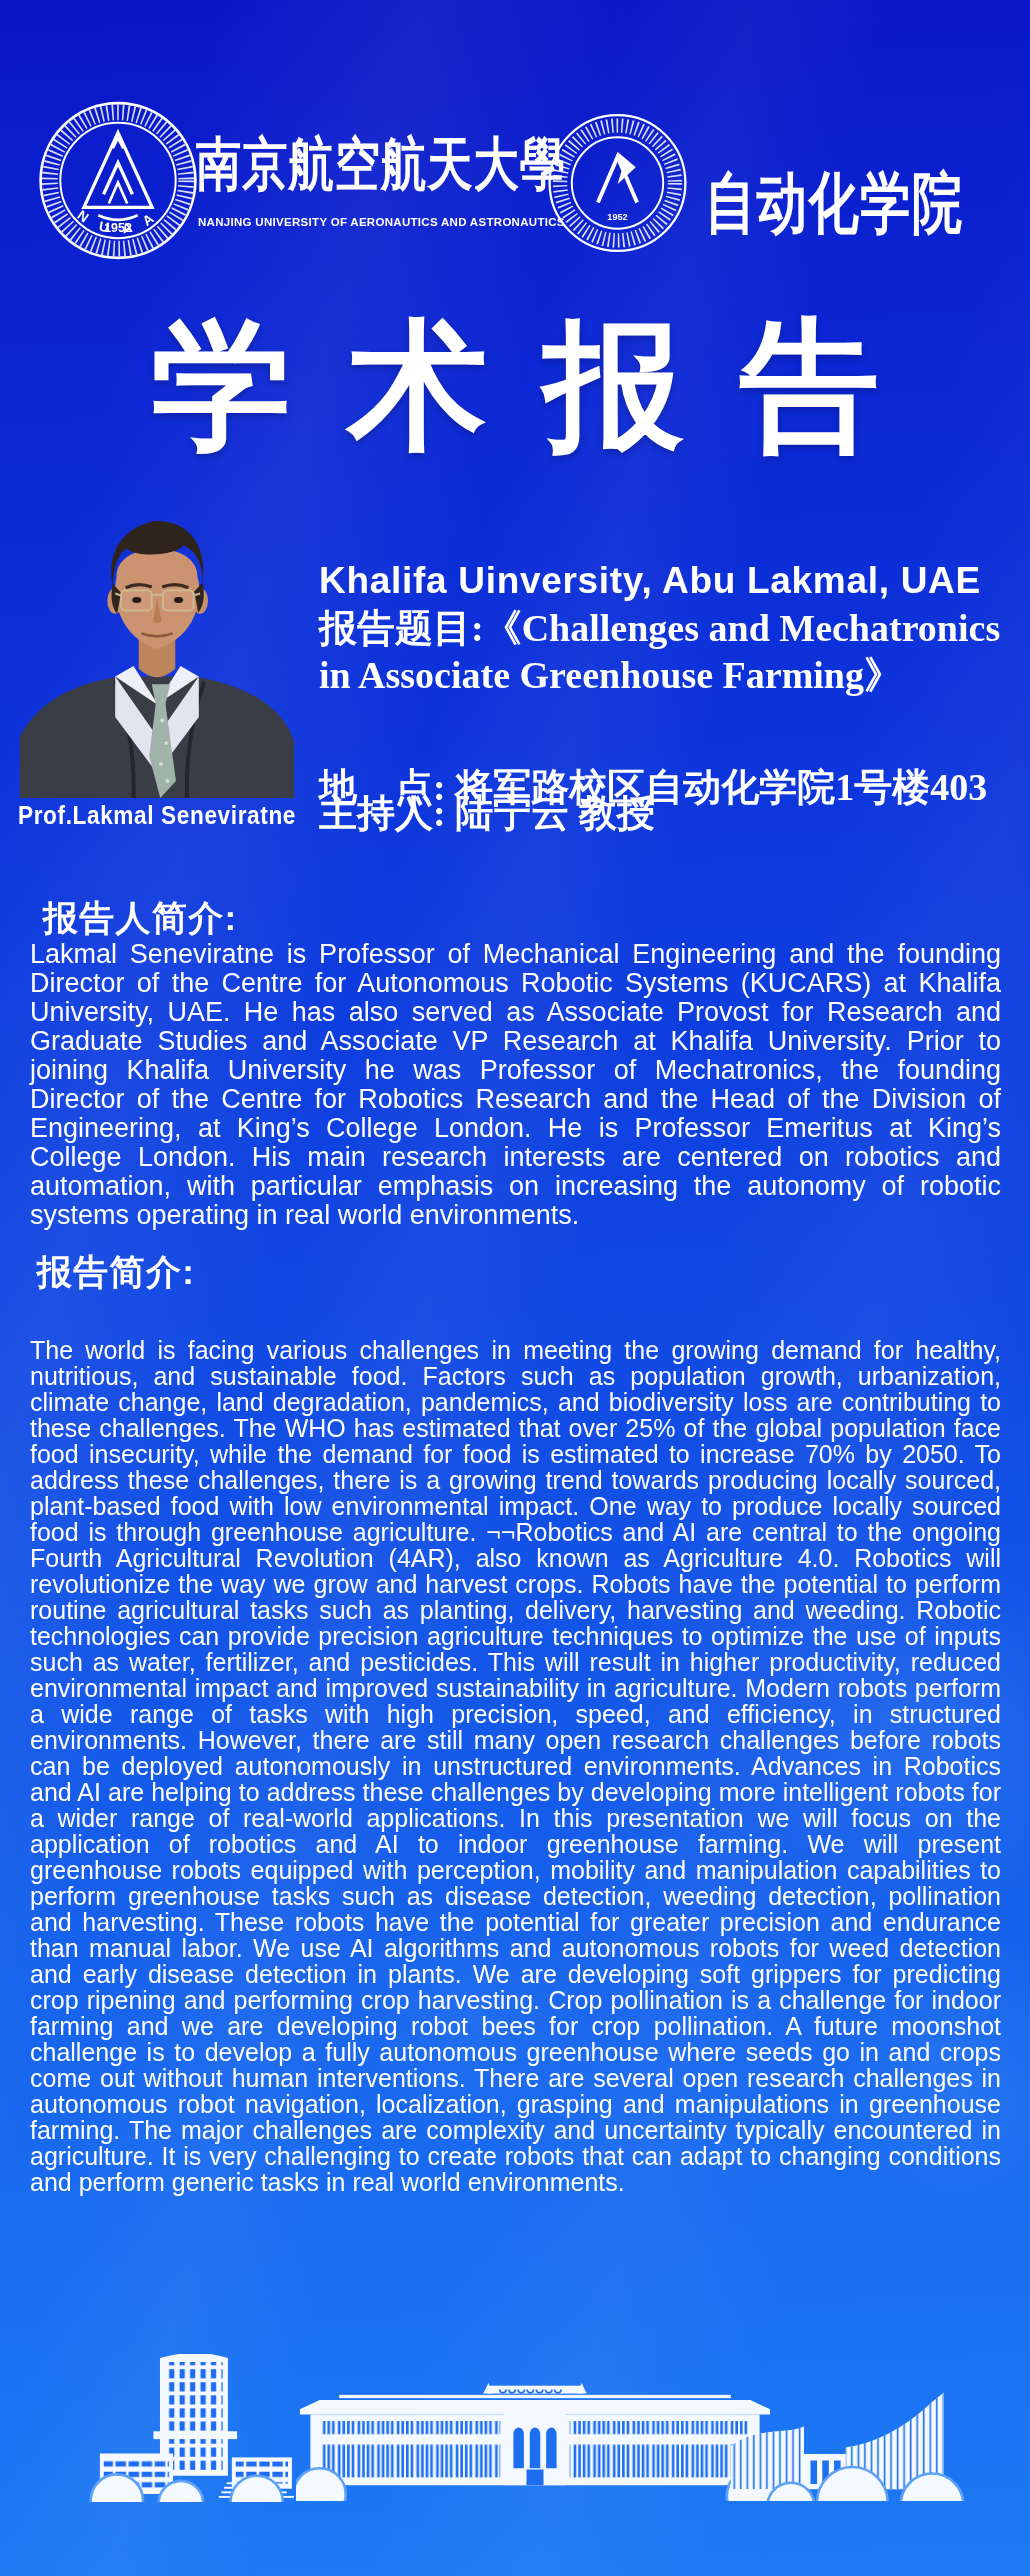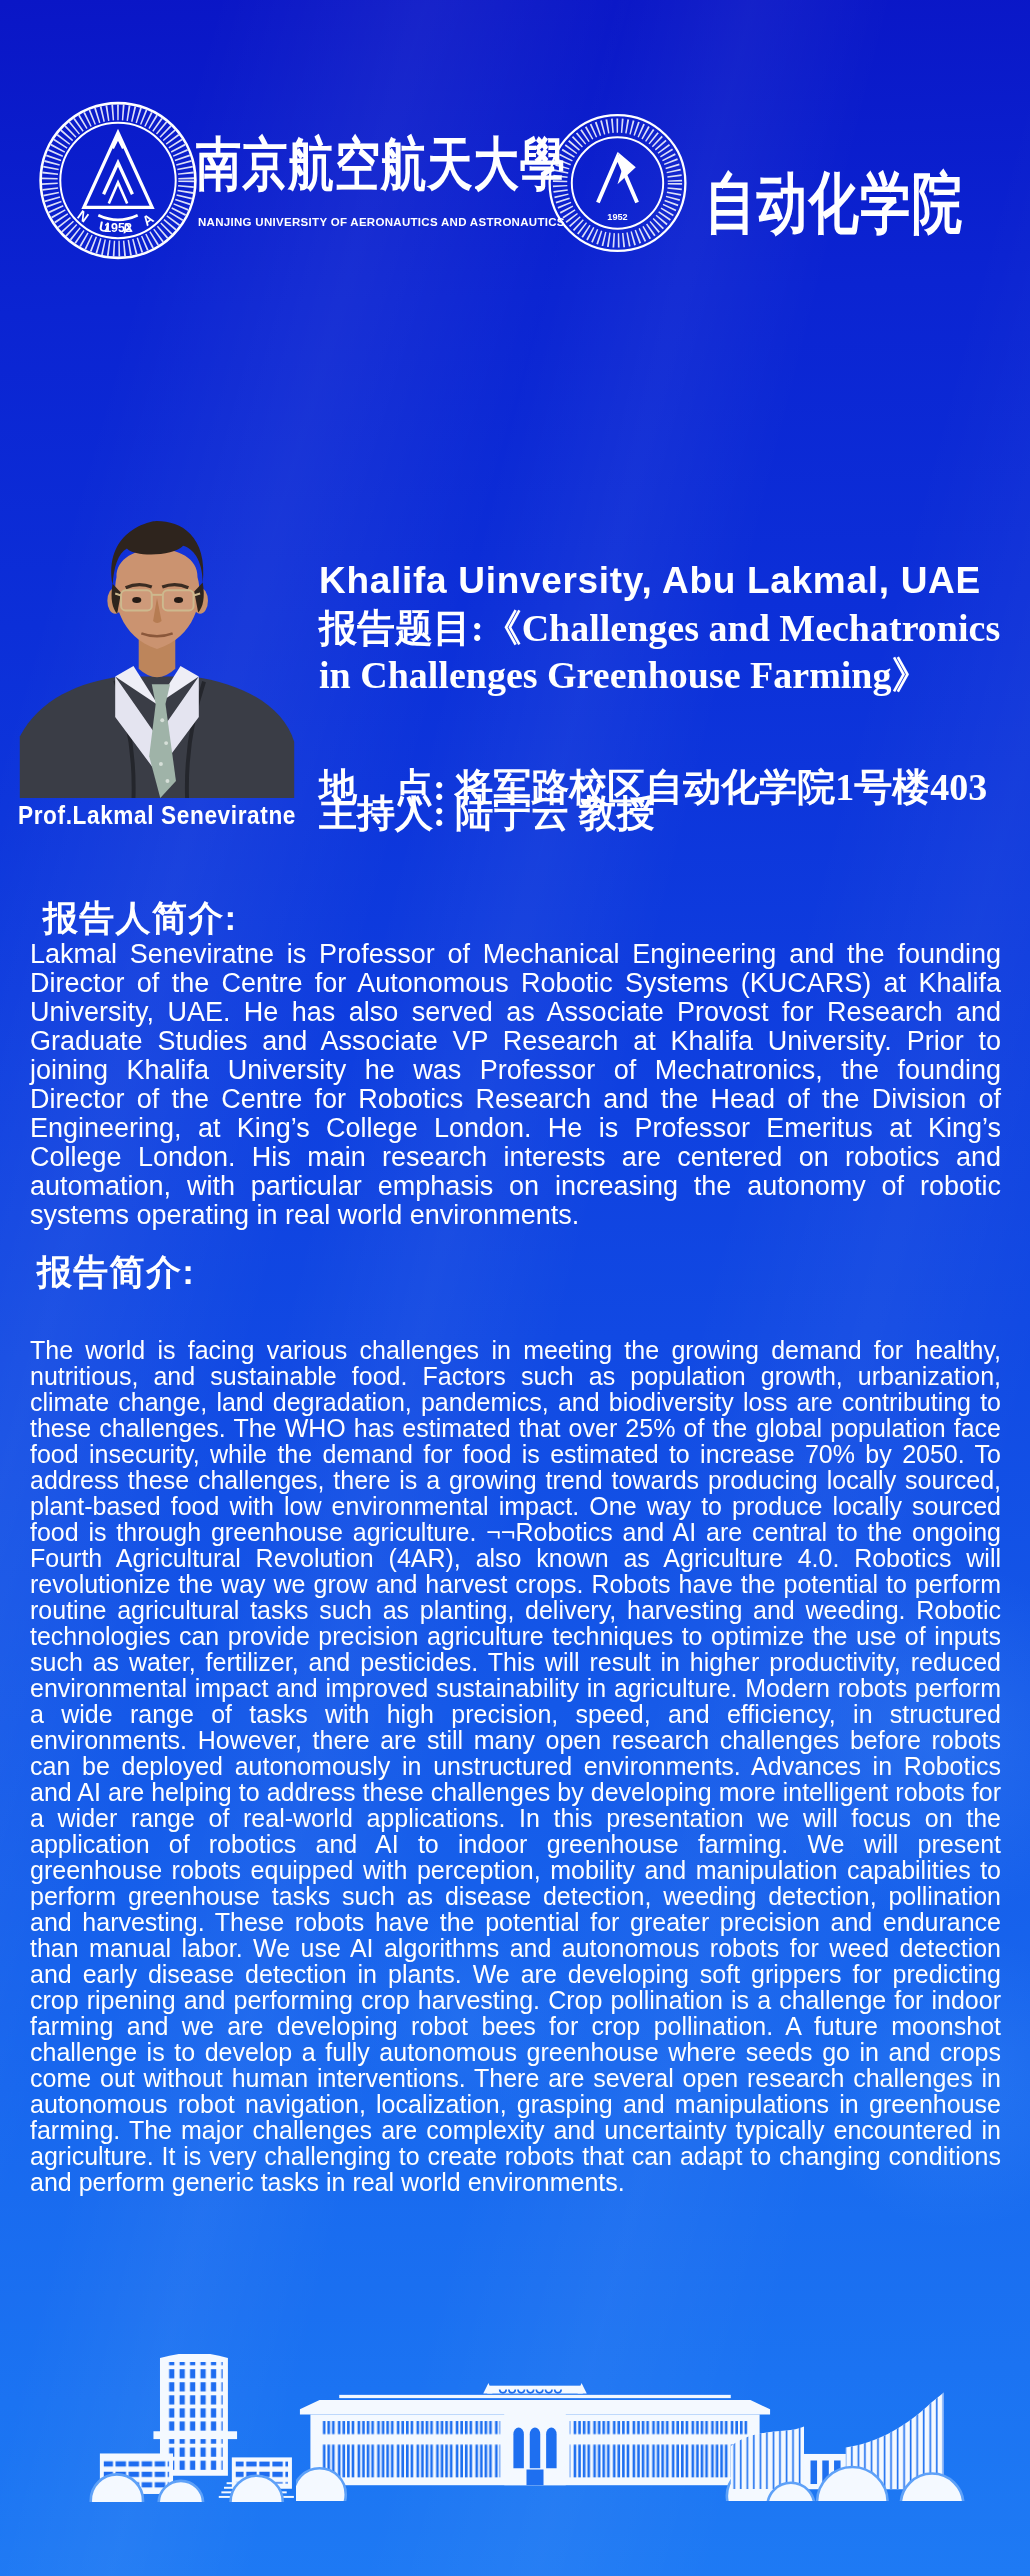--- a/index.html
+++ b/index.html
@@ -92,20 +92,21 @@
     <circle cx="108" cy="122" r="104" fill="none" stroke="#fff" stroke-width="3.5"></circle>
     <circle cx="108" cy="122" r="88" fill="none" stroke="#fff" stroke-width="22" stroke-dasharray="2.5 5" opacity=".85"></circle>
     <circle cx="108" cy="122" r="70" fill="none" stroke="#fff" stroke-width="3"></circle>
     <path d="M78,152 L108,82 L138,152" fill="none" stroke="#fff" stroke-width="6"></path>
     <polygon points="108,74 136,98 108,124 116,98" fill="#fff"></polygon>
     <text x="108" y="178" text-anchor="middle" fill="#fff" font-size="14" font-weight="bold" font-family="Liberation Sans, sans-serif">1952</text>
   </svg>
 
   <div class="college-zh">自动化学院</div>
 
+  <h1 class="main-title" style="margin:0">学术报告</h1>
 
   <svg class="portrait" viewBox="0 0 428 424">
     <path d="M4,424 L4,330 C34,272 96,246 160,238 L268,238 C352,250 408,286 424,338 L424,424 Z" fill="#3a3d46"></path>
     <path d="M150,244 C170,300 180,360 178,424" stroke="#24262c" stroke-width="6" fill="none"></path>
     <path d="M286,246 C268,300 258,360 260,424" stroke="#24262c" stroke-width="6" fill="none"></path>
     <path d="M150,238 L214,330 L278,238 L278,300 L214,386 L150,300 Z" fill="#e4e4f0"></path>
     <path d="M150,238 L178,222 L216,282 Z" fill="#eeeef6"></path>
     <path d="M278,238 L250,222 L212,282 Z" fill="#eeeef6"></path>
     <polygon points="206,250 234,250 227,280 212,280" fill="#9fb3a8"></polygon>
     <polygon points="212,280 227,280 243,398 219,424 202,360" fill="#9fb3a8"></polygon>
@@ -128,21 +129,21 @@
     <path d="M159,114 L150,111 M270,114 L280,111" stroke="#cdb98e" stroke-width="3"></path>
     <ellipse cx="183" cy="121" rx="7" ry="4.5" fill="#241a14"></ellipse>
     <ellipse cx="247" cy="121" rx="7" ry="4.5" fill="#241a14"></ellipse>
     <path d="M214,118 L208,153 Q214,159 221,153 Z" fill="#b67c52"></path>
     <path d="M190,172 Q214,181 238,172" stroke="#8a573a" stroke-width="4" fill="none"></path>
   </svg>
   <div class="portrait-caption">Prof.Lakmal Seneviratne</div>
 
   <div class="detail d-khalifa">Khalifa Uinversity, Abu Lakmal, UAE</div>
   <div class="detail d-title1">报告题目:《Challenges and Mechatronics</div>
-  <div class="detail d-title2">in Challenges Greenhouse Farming》</div>
+  <div class="detail d-title2">in Associate Greenhouse Farming》</div>
   <div class="detail d-venue">地　点: 将军路校区自动化学院1号楼403</div>
   <div class="detail d-host">主持人: 陆宁云 教授</div>
 
   <h2 class="sec-heading h-bio" style="margin:14px">报告人简介:</h2>
   <p class="body-text t-bio" style="margin:0">Lakmal Seneviratne is Professor of Mechanical Engineering and the founding Director of the Centre for Autonomous Robotic Systems (KUCARS) at Khalifa University, UAE. He has also served as Associate Provost for Research and Graduate Studies and Associate VP Research at Khalifa University. Prior to joining Khalifa University he was Professor of Mechatronics, the founding Director of the Centre for Robotics Research and the Head of the Division of Engineering, at King’s College London. He is Professor Emeritus at King’s College London. His main research interests are centered on robotics and automation, with particular emphasis on increasing the autonomy of robotic systems operating in real world environments.</p>
 
   <h2 class="sec-heading h-abs" style="margin:8px">报告简介:</h2>
   <p class="body-text t-abs" style="margin:0">The world is facing various challenges in meeting the growing demand for healthy, nutritious, and sustainable food. Factors such as population growth, urbanization, climate change, land degradation, pandemics, and biodiversity loss are contributing to these challenges. The WHO has estimated that over 25% of the global population face food insecurity, while the demand for food is estimated to increase 70% by 2050.  To address these challenges, there is a growing trend towards producing locally sourced, plant-based food with low environmental impact. One way to produce locally sourced food is through greenhouse agriculture. ¬¬Robotics and AI are central to the ongoing Fourth Agricultural Revolution (4AR), also known as Agriculture 4.0. Robotics will revolutionize the way we grow and harvest crops. Robots have the potential to perform routine agricultural tasks such as planting, delivery, harvesting and weeding. Robotic technologies can provide precision agriculture techniques to optimize the use of inputs such as water, fertilizer, and pesticides. This will result in higher productivity, reduced environmental impact and improved sustainability in agriculture. Modern robots perform a wide range of tasks with high precision, speed, and efficiency, in structured environments. However, there are still many open research challenges before robots can be deployed autonomously in unstructured environments. Advances in Robotics and AI are helping to address these challenges by developing more intelligent robots for a wider range of real-world applications. In this presentation we will focus on the application of robotics and AI to indoor greenhouse farming. We will present greenhouse robots equipped with perception, mobility and manipulation capabilities to perform greenhouse tasks such as disease detection, weeding detection, pollination and harvesting. These robots have the potential for greater precision and endurance than manual labor. We use AI algorithms and autonomous robots for weed detection and early disease detection in plants. We are developing soft grippers for predicting crop ripening and performing crop harvesting. Crop pollination is a challenge for indoor farming and we are developing robot bees for crop pollination. A future moonshot challenge is to develop a fully autonomous greenhouse where seeds go in and crops come out without human interventions. There are several open research challenges in autonomous robot navigation, localization, grasping and manipulations in greenhouse farming. The major challenges are complexity and uncertainty typically encountered in agriculture. It is very challenging to create robots that can adapt to changing conditions and perform generic tasks in real world environments.</p>
 
   <svg class="bld bld-left" viewBox="0 0 372 226">

